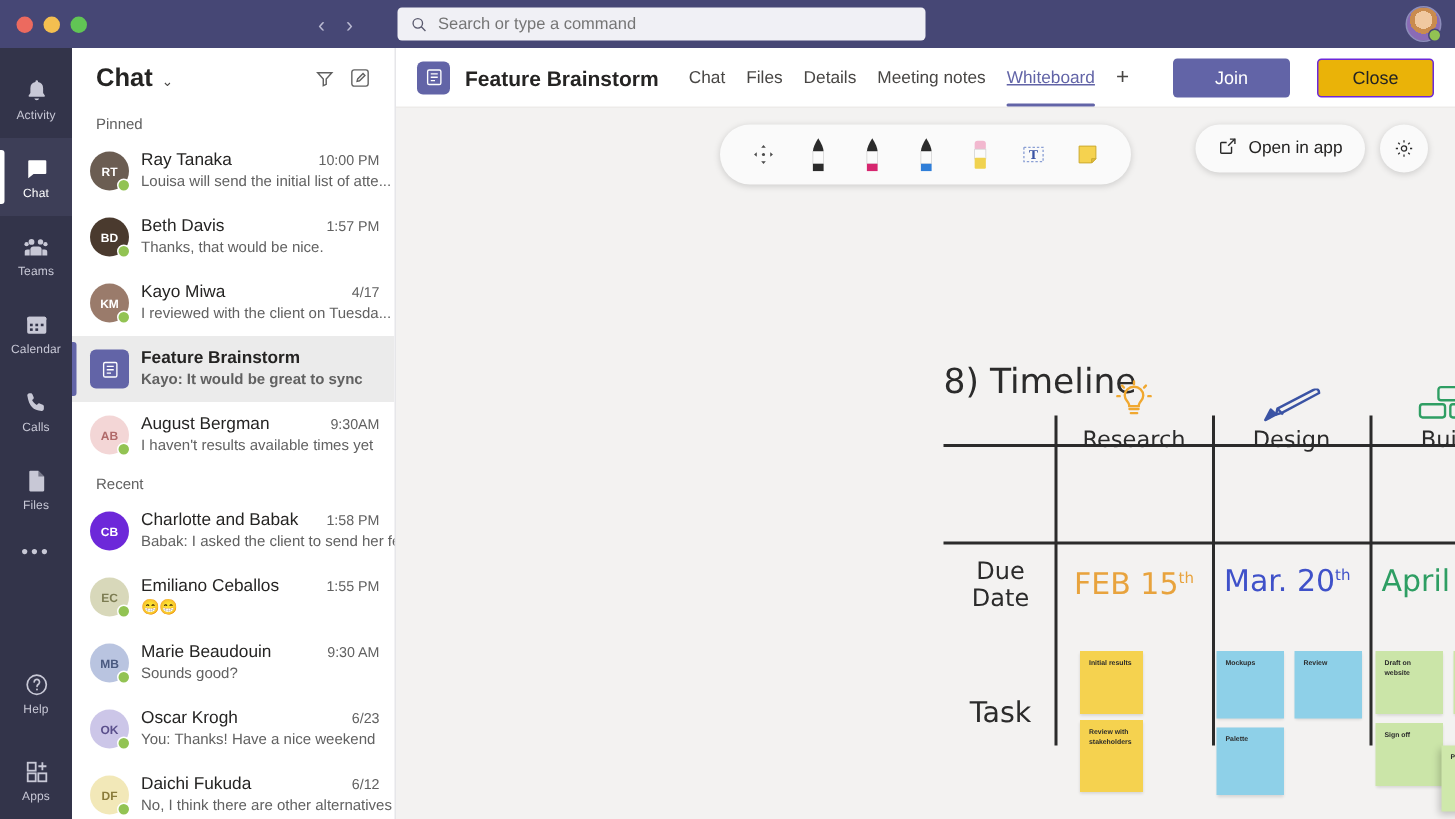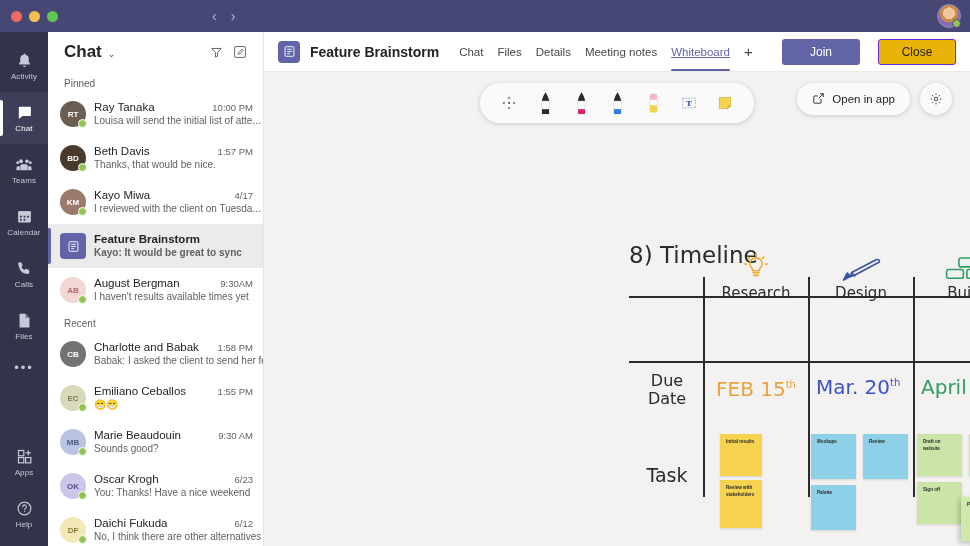--- a/index.html
+++ b/index.html
@@ -203,20 +203,29 @@
   <div class="titlebar">
     <div class="traffic">
       <div class="tl r"></div>
       <div class="tl y"></div>
       <div class="tl g"></div>
     </div>
     <div class="navarrows">
       <span>‹</span>
       <span>›</span>
     </div>
+    <div class="searchbox">
+      <span class="mag">
+        <svg viewBox="0 0 16 16" width="11" height="11">
+            <circle cx="6.6" cy="6.6" r="4.6" fill="none" stroke="#5a5a6e" stroke-width="1.3"></circle>
+            <line x1="10" y1="10" x2="14" y2="14" stroke="#5a5a6e" stroke-width="1.3"></line>
+          </svg>
+      </span>
+      <input placeholder="Search or type a command" style="">
+    </div>
     <div class="avatar-top">
       <span class="presence"></span>
     </div>
   </div>
 
   <div class="bodyrow">
 
     <div class="rail">
       <div class="rail-item">
         <span class="ic">
@@ -272,40 +281,40 @@
         <span class="ic">
           <svg viewBox="0 0 24 24" width="17" height="17" fill="currentColor">
               <path d="M6 2.5h7.5L19 8v13a1 1 0 01-1 1H6a1 1 0 01-1-1V3.5a1 1 0 011-1z"></path>
               <path d="M13.5 2.5L19 8h-5.5z" fill="#33344a" opacity=".55"></path>
             </svg>
         </span>
         <span class="lbl">Files</span>
       </div>
       <div class="rail-dots">•••</div>
       <div class="rail-spacer"></div>
+      <div class="rail-item" style="margin-bottom:6px">
+        <span class="ic">
+          <svg viewBox="0 0 24 24" width="17" height="17" fill="none" stroke="currentColor" stroke-width="1.6">
+              <circle cx="12" cy="12" r="9"></circle>
+              <path d="M9.6 9.4a2.5 2.5 0 114.3 1.8c-.9.8-1.6 1.2-1.6 2.3" stroke-linecap="round"></path>
+              <circle cx="12.2" cy="16.4" r=".9" fill="currentColor" stroke="none"></circle>
+            </svg>
+        </span>
+        <span class="lbl">Help</span>
+      </div>
       <div class="rail-item">
         <span class="ic">
           <svg viewBox="0 0 24 24" width="17" height="17" fill="none" stroke="currentColor" stroke-width="1.7">
               <rect x="3.5" y="3.5" width="7.5" height="7.5"></rect>
               <rect x="3.5" y="13.5" width="7.5" height="7.5"></rect>
               <rect x="13.5" y="13.5" width="7.5" height="7.5"></rect>
               <path d="M17.3 3v7.6M13.5 6.8h7.6"></path>
             </svg>
         </span>
         <span class="lbl">Apps</span>
-      </div>
-      <div class="rail-item" style="margin-bottom:6px">
-        <span class="ic">
-          <svg viewBox="0 0 24 24" width="17" height="17" fill="none" stroke="currentColor" stroke-width="1.6">
-              <circle cx="12" cy="12" r="9"></circle>
-              <path d="M9.6 9.4a2.5 2.5 0 114.3 1.8c-.9.8-1.6 1.2-1.6 2.3" stroke-linecap="round"></path>
-              <circle cx="12.2" cy="16.4" r=".9" fill="currentColor" stroke="none"></circle>
-            </svg>
-        </span>
-        <span class="lbl">Help</span>
       </div>
     </div>
 
     <div class="chatlist">
       <div class="cl-header">
         <span class="cl-title">Chat</span>
         <span class="cl-caret">⌄</span>
         <span class="cl-head-spacer"></span>
         <span class="cl-ic">
           <svg viewBox="0 0 16 16" width="13" height="13" fill="none" stroke="#616161" stroke-width="1.2">
@@ -391,21 +400,21 @@
               <span class="chat-name">August Bergman</span>
               <span class="chat-time">9:30AM</span>
             </span>
             <span class="chat-prev">I haven't results available times yet</span>
           </span>
         </div>
 
         <div class="cl-section">Recent</div>
 
         <div class="chat-row">
-          <span class="av" style="background:#737373">
+          <span class="av" style="background:#6d28d9">
             <span>CB</span>
           </span>
           <span class="chat-meta">
             <span class="chat-top">
               <span class="chat-name">Charlotte and Babak</span>
               <span class="chat-time">1:58 PM</span>
             </span>
             <span class="chat-prev">Babak: I asked the client to send her feed...</span>
           </span>
         </div>

